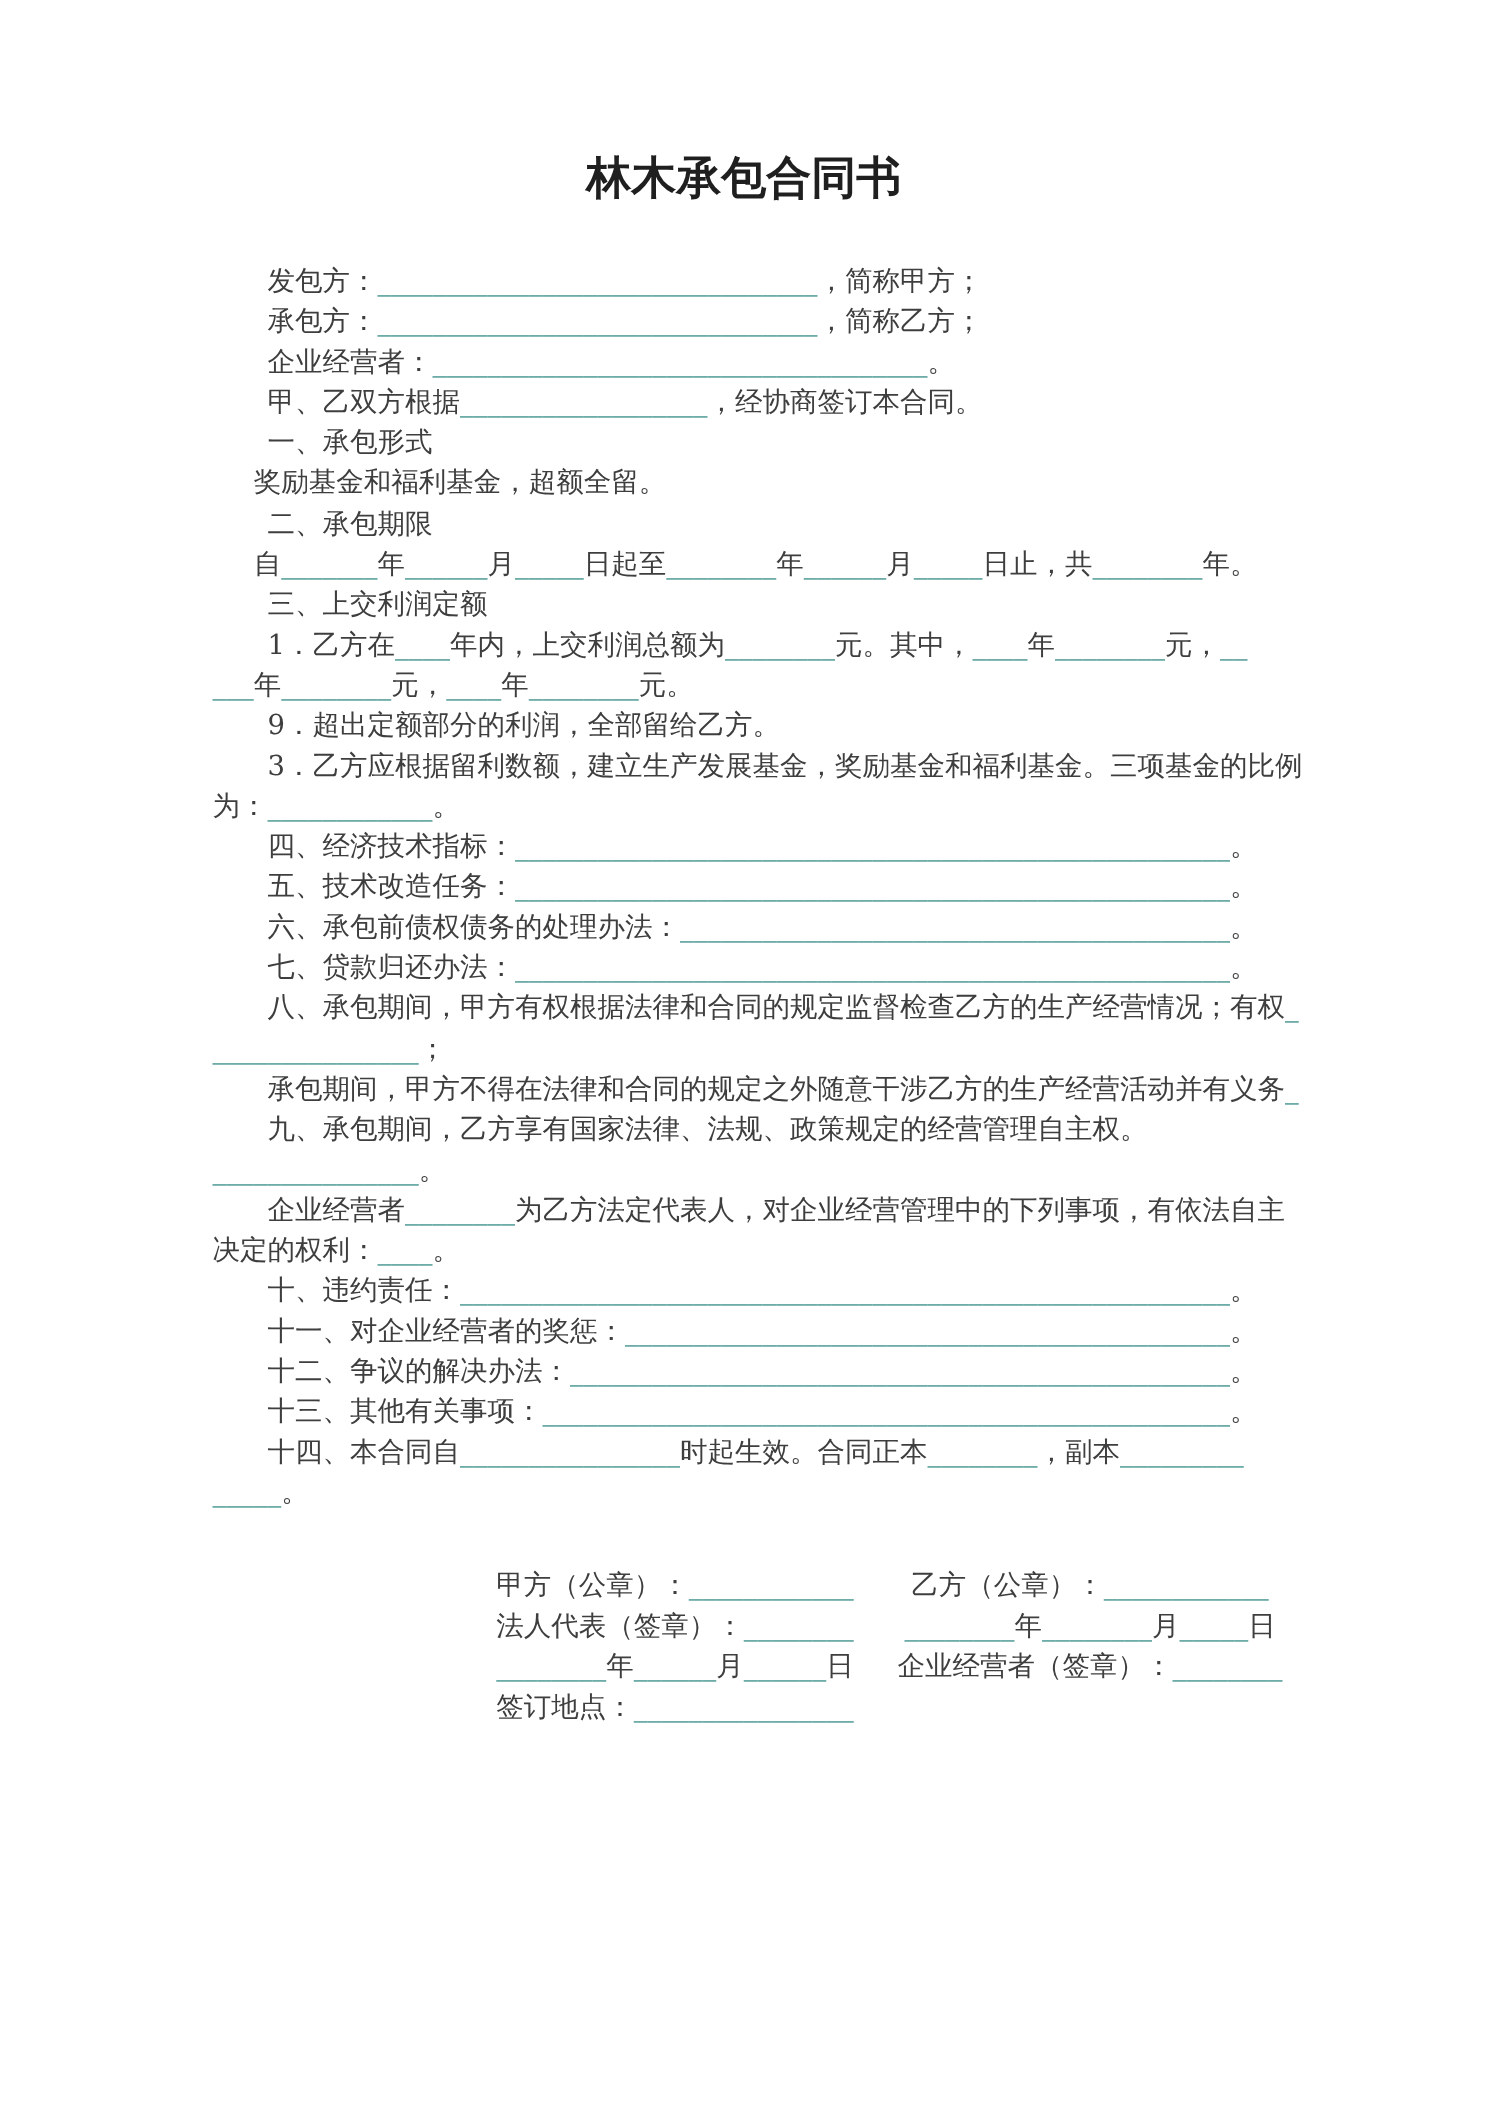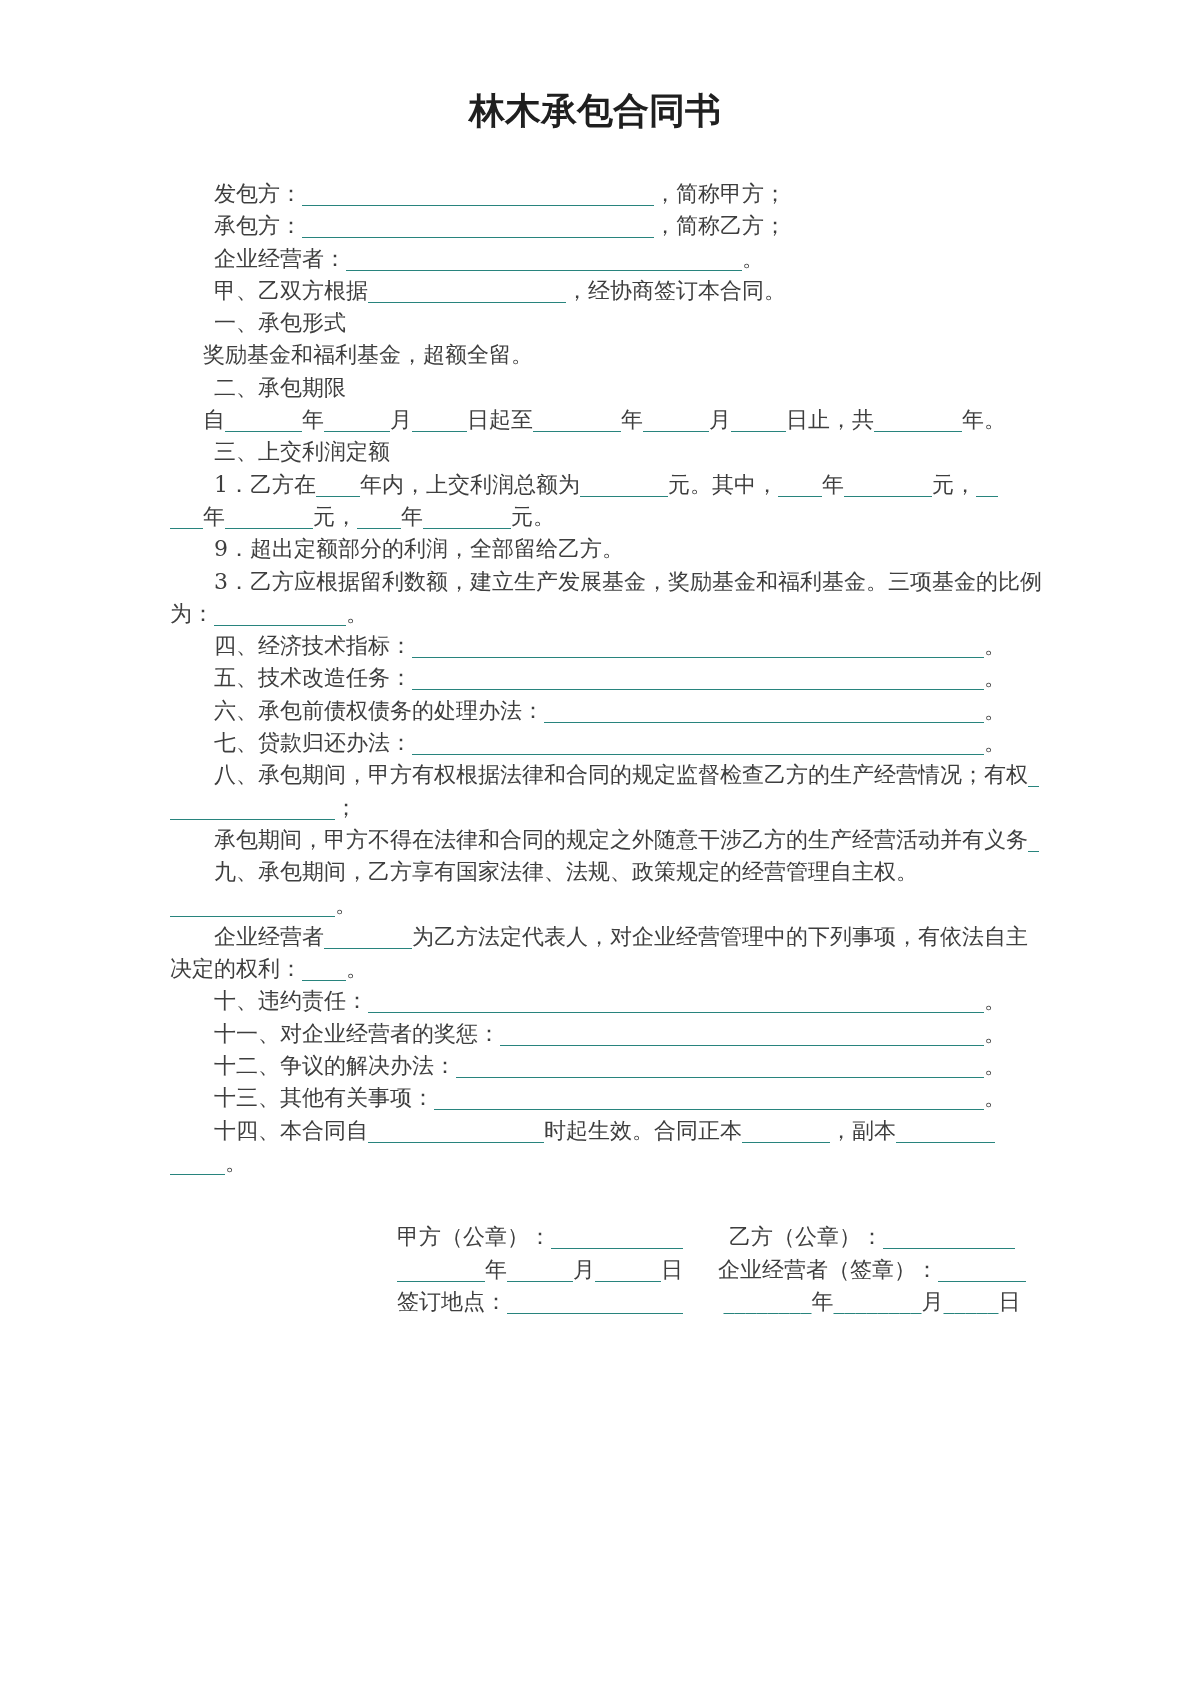--- a/index.html
+++ b/index.html
@@ -1,21 +1,21 @@
 <!DOCTYPE html>
 <html><head>
 <meta charset="utf-8">
 <style>
   html,body{margin:0;padding:0;background:#ffffff;}
   .page{
     width:1190px;height:1683px;background:#ffffff;overflow:hidden;position:relative;
     font-family:"DejaVu Serif","Liberation Serif",serif;color:#3e3e3e;
   }
   .title{
-    margin:0;padding-top:88px;font-size:36px;line-height:44px;
+    margin:0;padding-top:120px;font-size:36px;line-height:44px;
     text-align:center;font-weight:bold;color:#1f1f1f;
   }
   .body{
     margin:46px 0 0 170px;width:870px;
     font-size:22px;line-height:32.3px;
   }
   .line{white-space:nowrap;}
   .ind-full{text-indent:44px;}
   .ind-part{text-indent:33px;}
   .u{color:#0f766e;}
@@ -61,22 +61,23 @@
       <div class="line ind-full">十一、对企业经营者的奖惩：<span class="u">____________________________________________</span>。</div>
       <div class="line ind-full">十二、争议的解决办法：<span class="u">________________________________________________</span>。</div>
       <div class="line ind-full">十三、其他有关事项：<span class="u">__________________________________________________</span>。</div>
       <div class="line ind-full">十四、本合同自<span class="u">________________</span>时起生效。合同正本<span class="u">________</span>，副本<span class="u">_________</span></div>
       <div class="line"><span class="u">_____</span>。</div>
     </div>
 
   <div class="sig">
     <div class="sig-col">
         <div class="line">甲方（公章）：<span class="u">____________</span></div>
+        <div class="line">法人代表（签章）：<span class="u">________</span></div>
         <div class="line"><span class="u">________</span>年<span class="u">______</span>月<span class="u">______</span>日</div>
         <div class="line">签订地点：<span class="u">________________</span></div>
       </div>
     <div class="sig-col">
         <div class="line">乙方（公章）：<span class="u">____________</span></div>
+        <div class="line"><span class="u">________</span>年<span class="u">________</span>月<span class="u">_____</span>日</div>
         <div class="line">企业经营者（签章）：<span class="u">________</span></div>
-        <div class="line"><span class="u">________</span>年<span class="u">________</span>月<span class="u">_____</span>日</div>
       </div>
   </div>
 </div>
 
 </body></html>

